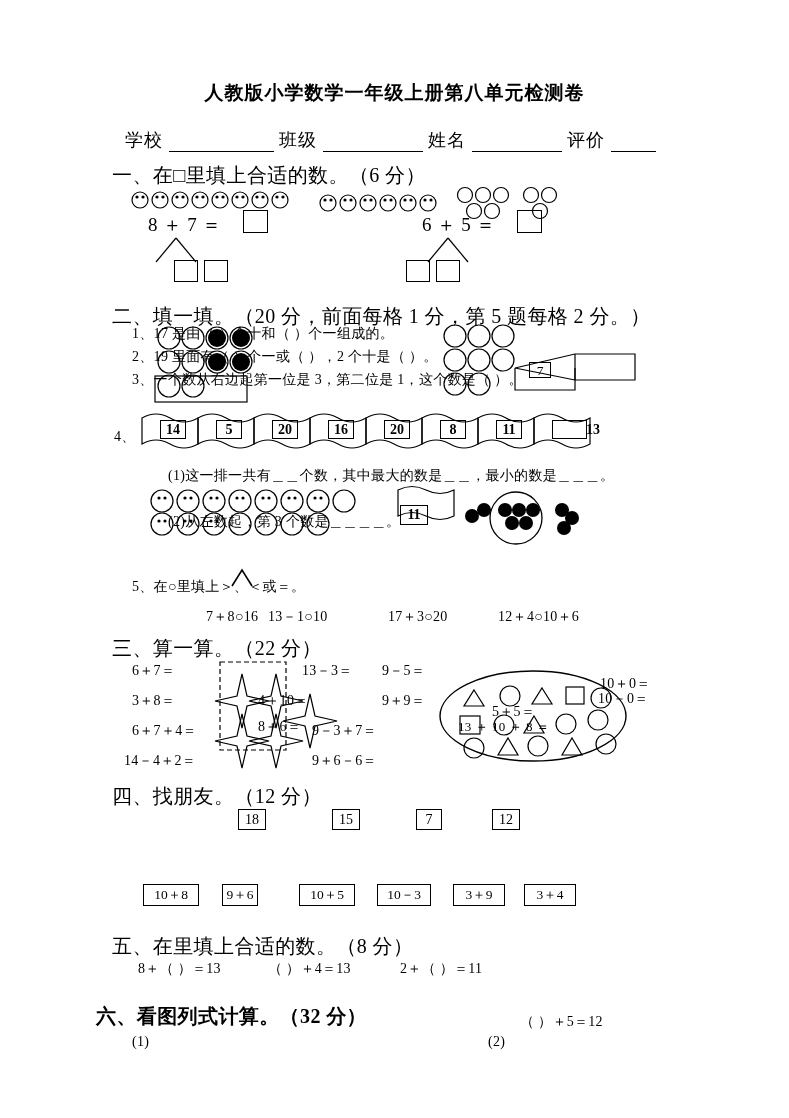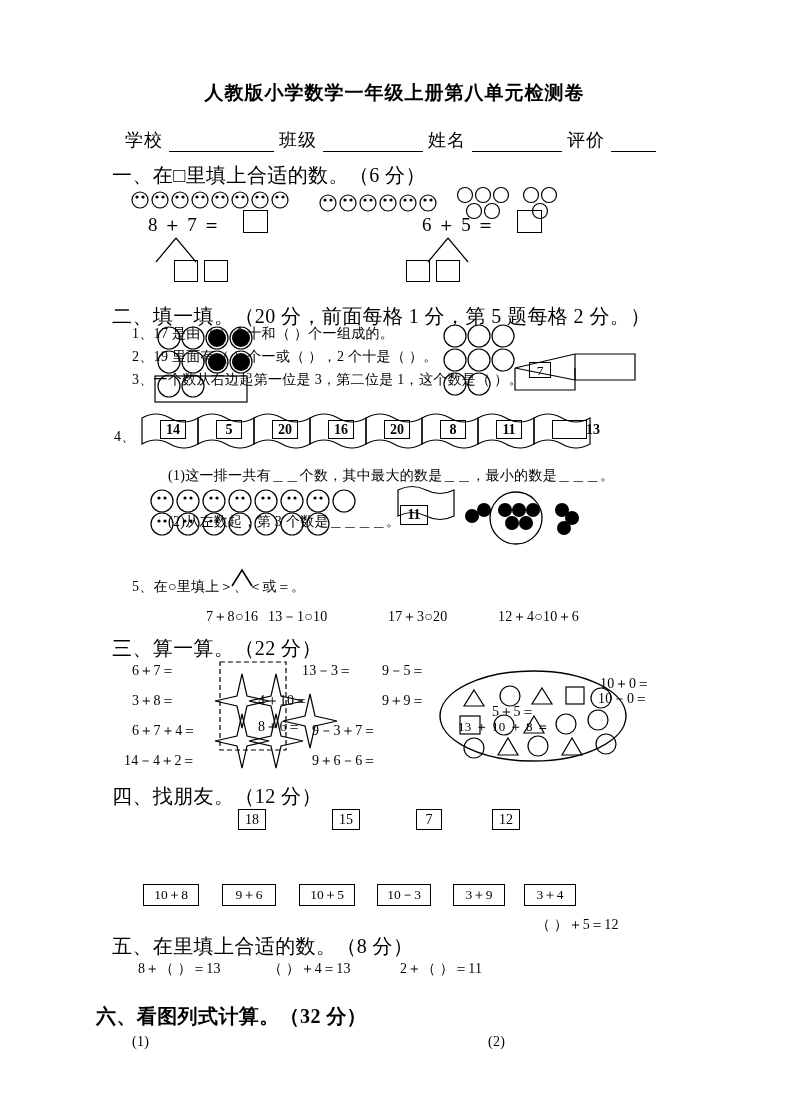--- a/index.html
+++ b/index.html
@@ -376,29 +376,29 @@
   <div class="txt" style="top:718px; left:458px; font-size:13px;">13 ＋ 10 ＋ 8 ＝</div>
 
   <div class="sec" style="top:783px; left:112px;">四、找朋友。（12 分）</div>
 
   <div class="numbox" style="top:809px; left:238px; width:28px; height:21px; line-height:19px; font-weight:normal;">18</div>
   <div class="numbox" style="top:809px; left:332px; width:28px; height:21px; line-height:19px; font-weight:normal;">15</div>
   <div class="numbox" style="top:809px; left:416px; width:26px; height:21px; line-height:19px; font-weight:normal;">7</div>
   <div class="numbox" style="top:809px; left:492px; width:28px; height:21px; line-height:19px; font-weight:normal;">12</div>
 
   <div class="plainbox" style="top:884px; left:143px; width:56px; height:22px; line-height:20px;">10＋8</div>
-  <div class="plainbox" style="top:884px; left:222px; width:54px; height:22px; line-height:20px;">9＋6</div>
+  <div class="plainbox" style="top:884px; left:222px; width:36px; height:22px; line-height:20px;">9＋6</div>
   <div class="plainbox" style="top:884px; left:299px; width:56px; height:22px; line-height:20px;">10＋5</div>
   <div class="plainbox" style="top:884px; left:377px; width:54px; height:22px; line-height:20px;">10－3</div>
   <div class="plainbox" style="top:884px; left:453px; width:52px; height:22px; line-height:20px;">3＋9</div>
   <div class="plainbox" style="top:884px; left:524px; width:52px; height:22px; line-height:20px;">3＋4</div>
 
   <div class="sec" style="top:933px; left:112px;">五、在里填上合适的数。（8 分）</div>
   <div class="txt" style="top:960px; left:138px;">8＋（    ）＝13</div>
   <div class="txt" style="top:960px; left:268px;">（    ）＋4＝13</div>
   <div class="txt" style="top:960px; left:400px;">2＋（    ）＝11</div>
-  <div class="txt" style="top:916px; left:520px;margin-left:16px;">（    ）＋5＝12</div>
+  <div class="txt" style="top:1013px; left:520px;">（    ）＋5＝12</div>
 
   <div class="sec" style="top:1003px; left:96px;font-weight:bold;">六、看图列式计算。（32 分）</div>
   <div class="txt" style="top:1034px; left:132px;">(1)</div>
   <div class="txt" style="top:1034px; left:488px;">(2)</div>
 
 </div>
 
 </body></html>

